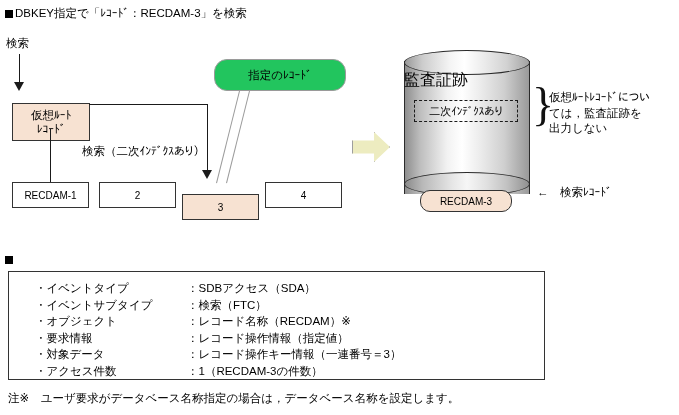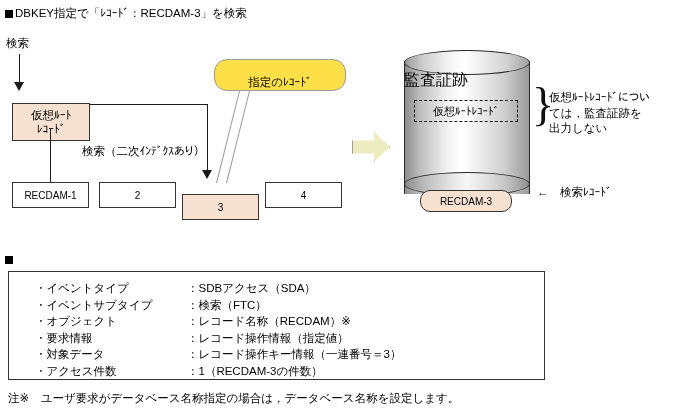--- a/index.html
+++ b/index.html
@@ -38,21 +38,21 @@
   .ln-h{background:#1a1a1a;height:1.3px;}
   .ln-v{background:#1a1a1a;width:1.3px;}
   .arrowhead-down{
     width:0;height:0;border-left:5.5px solid transparent;
     border-right:5.5px solid transparent;border-top:9px solid #1a1a1a;
   }
 
   
   .bubble{
     box-sizing:border-box;border:1.3px solid #9a9a9a;border-radius:13px;
-    background:#fde047;display:flex;align-items:flex-end;justify-content:center;
+    background:#22c55e;display:flex;align-items:center;justify-content:center;
     font-size:11.5px;color:#000;
   }
   .leader{background:#9a9a9a;width:1px;transform-origin:top center;}
 
   
   .yarrow{
     background:#edecc0;border:1.2px solid #9e9e9e;
   }
 
   
@@ -150,21 +150,21 @@
 
   <div class="abs cyl-body" style="left:0px;top:11px;width:124px;height:133px;"></div>
 
   <div class="abs cyl-bottom" style="left:0px;top:122px;width:124px;height:22px;"></div>
 
   <div class="abs cyl-top" style="left:0px;top:0px;width:124px;height:23px;"></div>
 
   <div class="abs cyl-label" style="left:0px;top:4px;width:124px;">監査証跡</div>
 
   <div class="abs inner-dashed" style="left:10px;top:50px;width:104px;height:22px;">
-    <span>仮想ﾙｰﾄﾚｺｰﾄﾞ</span>
+    <span>二次ｲﾝﾃﾞｸｽあり</span>
   </div>
 
   <div class="abs box peach" style="left:16px;top:128px;width:92px;height:22px;border-radius:10px;">
     <span>RECDAM-3</span>
   </div>
 </div>
 
 <div class="abs brace" style="left:532px;top:82px;">}</div>
 <div class="abs anno" style="left:549px;top:90px;">
   <div>仮想ﾙｰﾄﾚｺｰﾄﾞについ</div>

